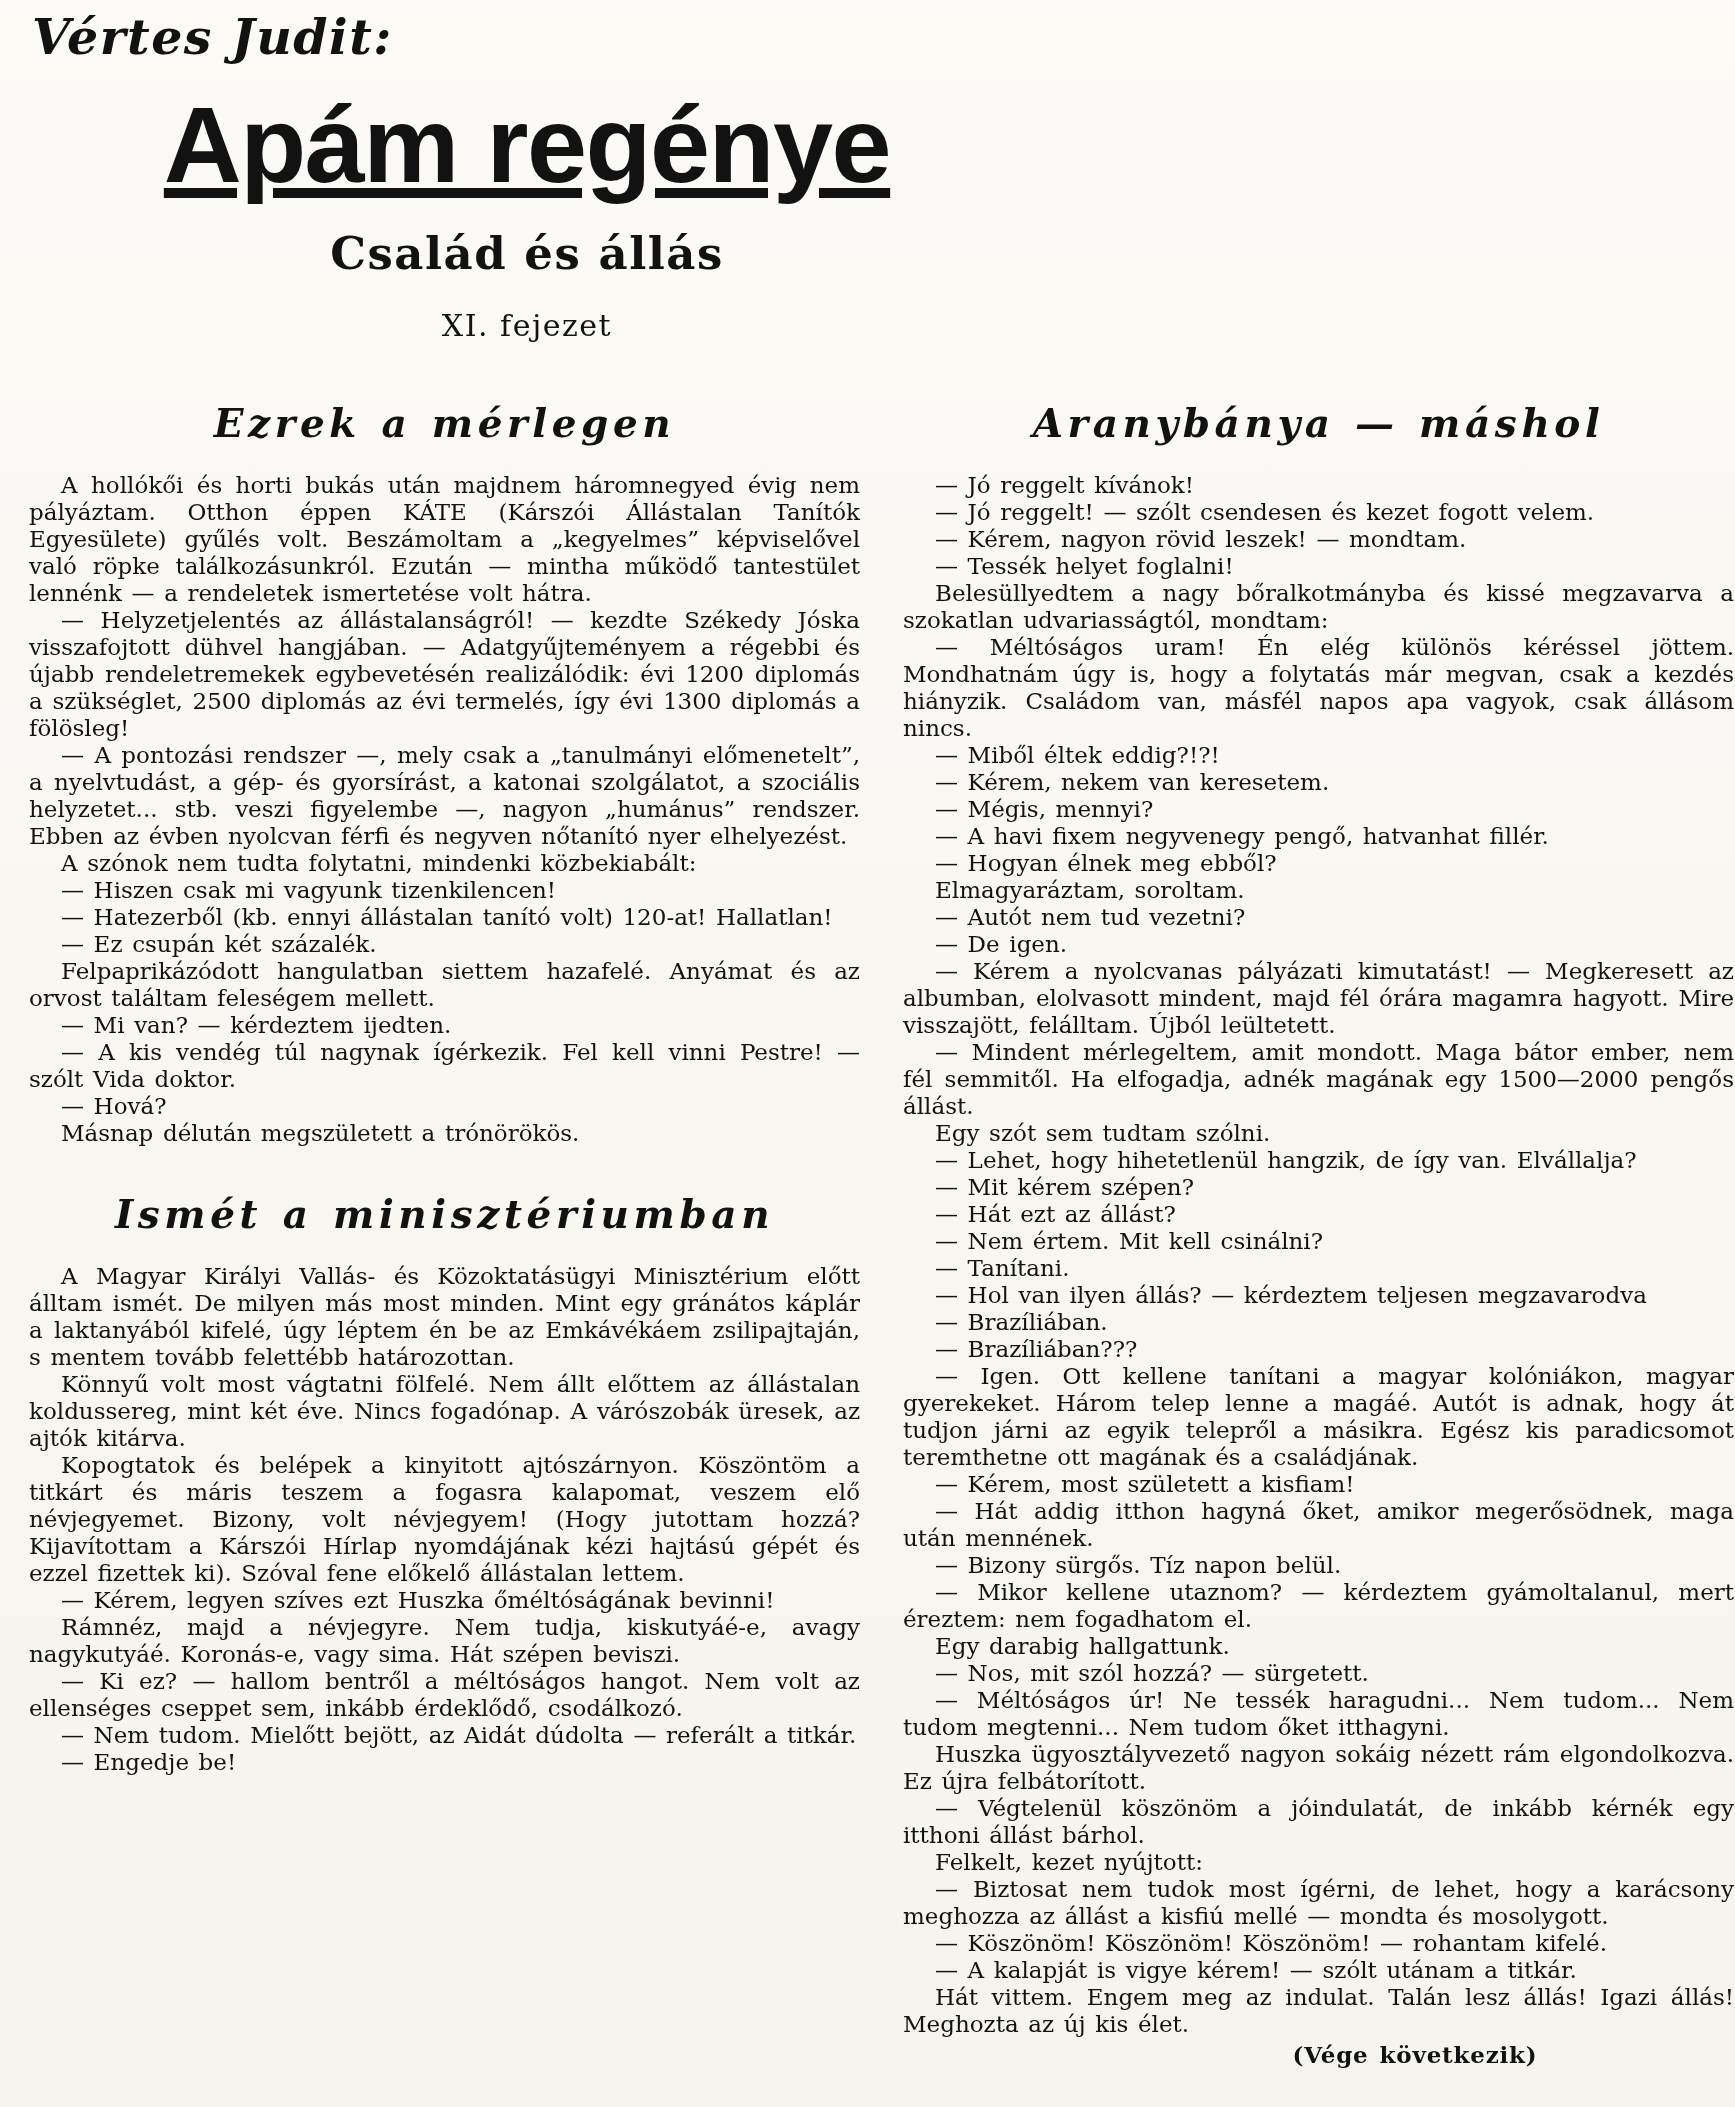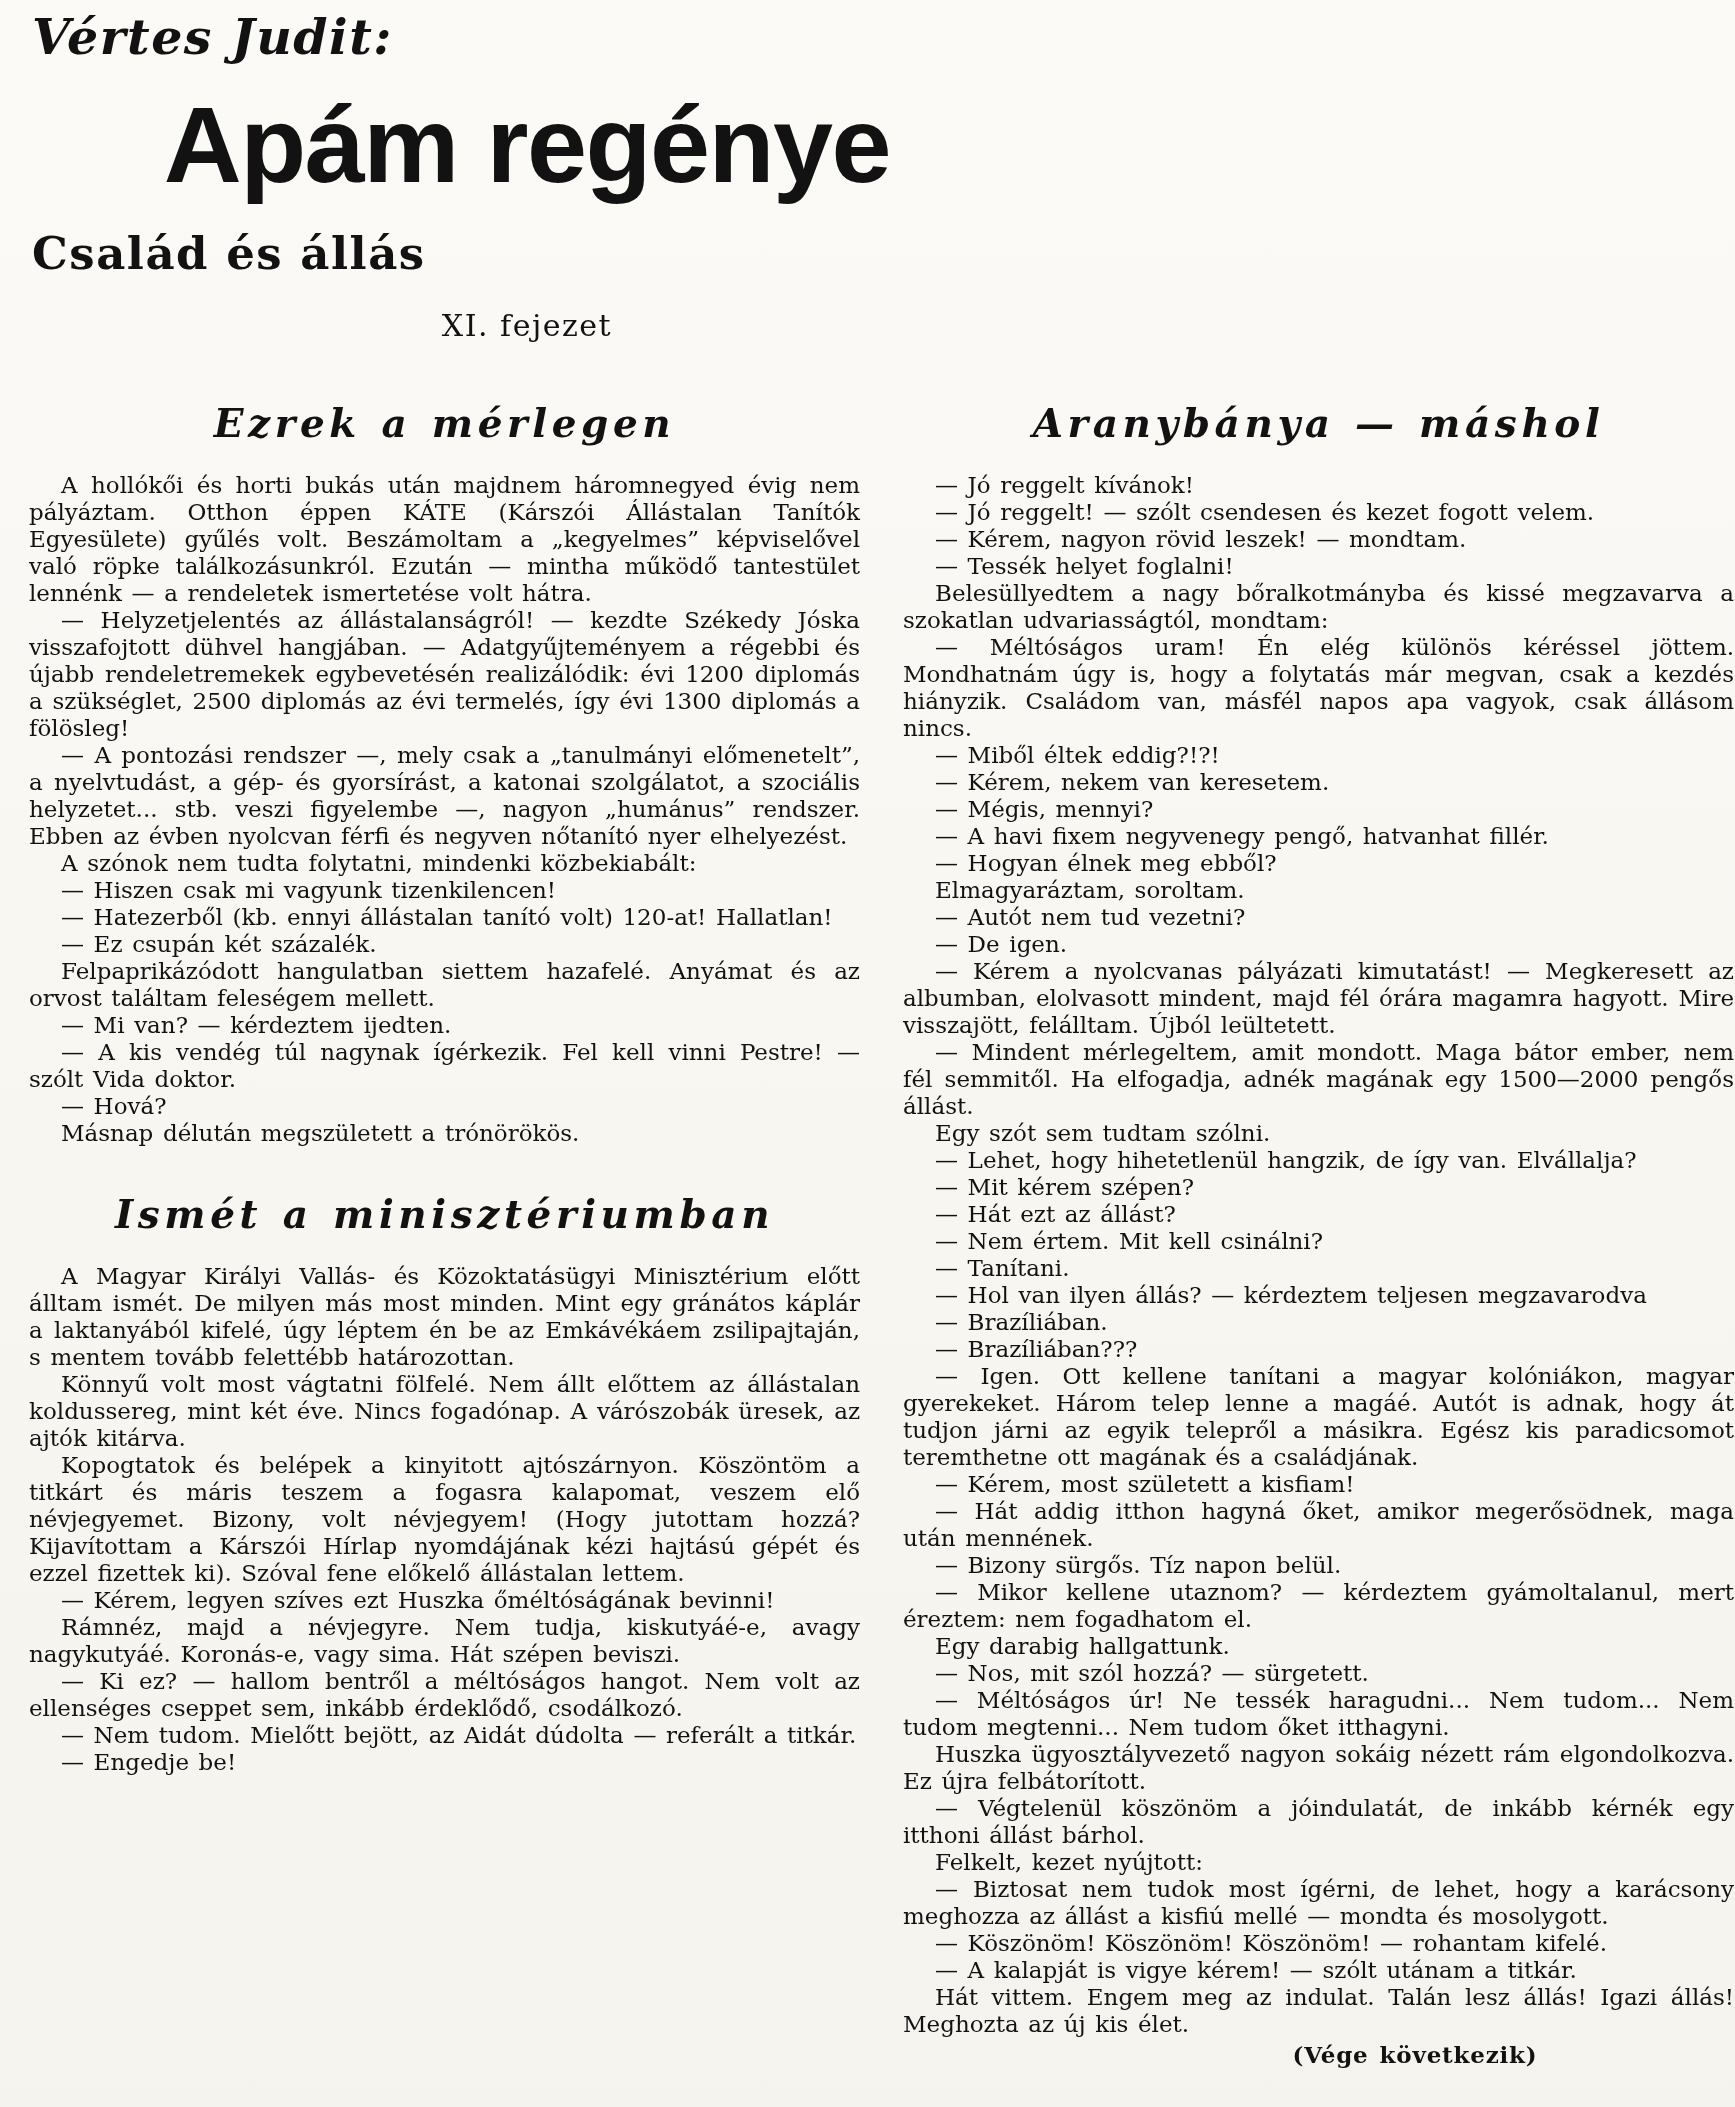--- a/index.html
+++ b/index.html
@@ -17,23 +17,24 @@
   .header { position:absolute; left:32px; top:10.8px; width:990px; }
   .byline {
     font-style:italic; font-weight:bold;
     font-size:49px; line-height:1.1; letter-spacing:1.5px;
   }
   .title {
     margin:26px 0 0 0; text-align:center;
     font-family:"Liberation Sans", sans-serif;
     font-weight:bold; font-size:108px; line-height:1.0;
     letter-spacing:-1.5px;
+    text-decoration:underline;
   }
   .subtitle {
-    margin-top:28px; text-align:left;
+    margin-top:28px; text-align:center;
     font-weight:bold; font-size:45px; letter-spacing:1.5px;
   }
   .chapter { margin-top:28px; text-align:center; font-size:30px; letter-spacing:1.5px; }
   
   .col {
     position:absolute; top:365px; width:831px;
     font-size:23px; line-height:27px;
     text-align:justify; word-spacing:2.3px;margin-top:36px;
   }
   .col-left  { left:29px;  }

